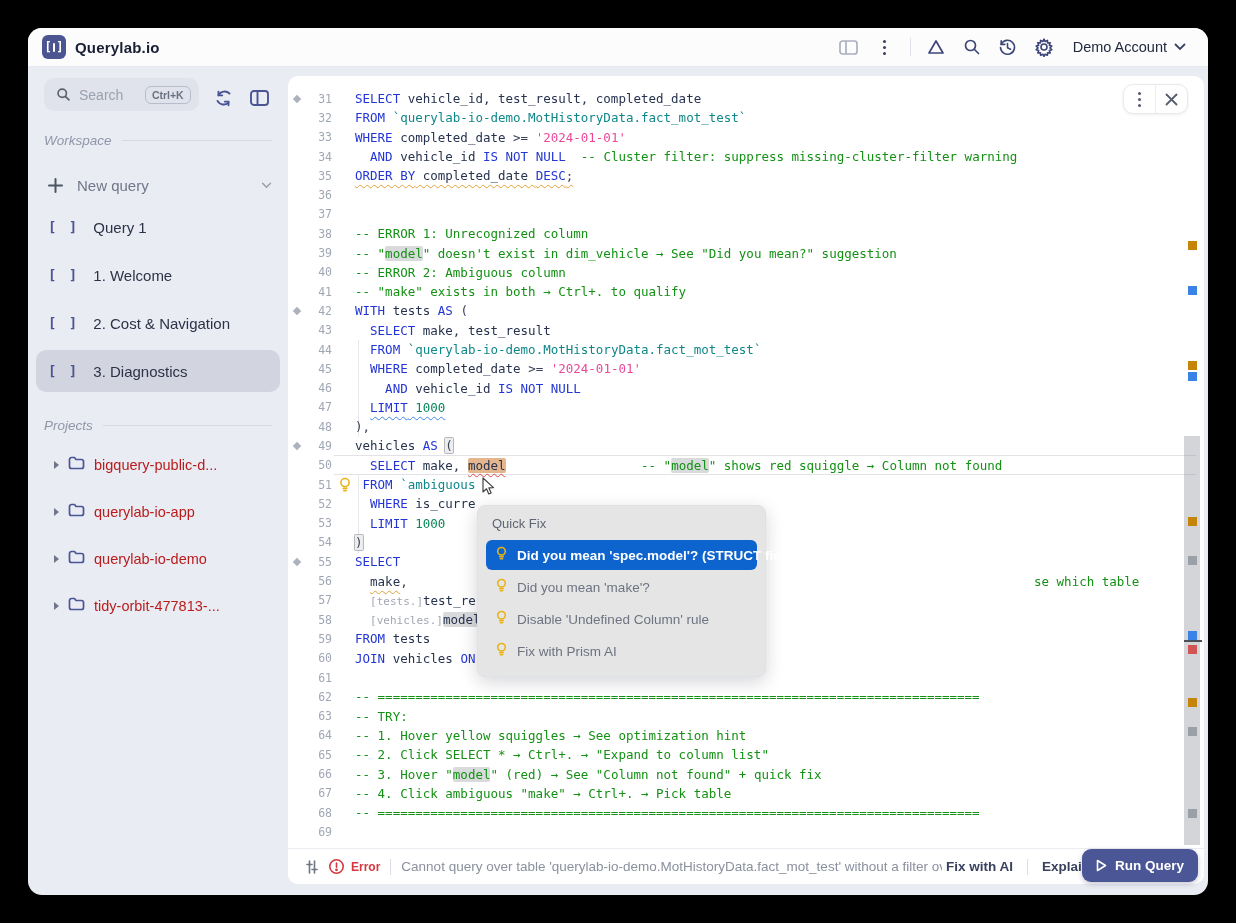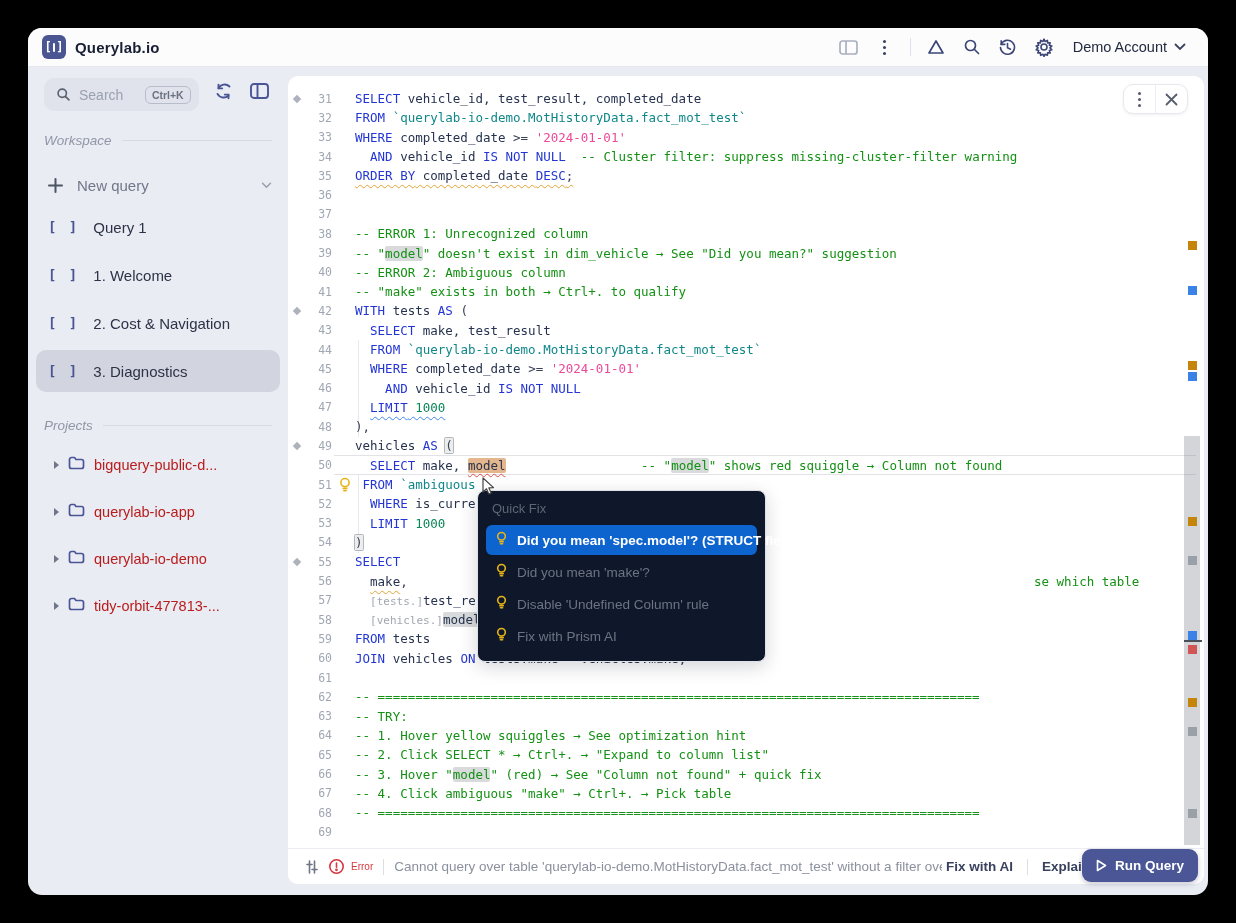--- a/index.html
+++ b/index.html
@@ -14,21 +14,21 @@
   .tb-right { margin-left:auto; display:flex; align-items:center; gap:6px; }
   .tb-btn { width:30px; height:30px; display:flex; align-items:center; justify-content:center; border-radius:7px; color:#3d4678; }
   .tb-btn.dim { color:#a9afc0; }
   .tb-sep { width:1px; height:18px; background:#dfe2ea; margin:0 4px; }
   .kebab { display:flex; flex-direction:column; gap:3px; }
   .kebab i { width:3px; height:3px; border-radius:50%; background:#3a425f; }
   .account { display:flex; align-items:center; gap:7px; padding:4px 8px; border-radius:8px; color:#222a40; font-size:14.5px; }
 
   
   .sidebar { position:absolute; left:0; top:39px; width:260px; bottom:0; padding:11px 16px 0 16px; }
-  .searchrow { display:flex; align-items:flex-start; gap:12px; }
+  .searchrow { display:flex; align-items:flex-end; gap:12px; }
   .searchbox { width:162px; height:33px; background:#e0e3eb; border-radius:10px; display:flex; align-items:center; padding:0 8px 0 12px; gap:8px; }
   .searchbox .ph { color:#9aa1b0; font-size:14px; flex:1; }
   .kbd { border:1.5px solid #b7bdca; border-radius:6px; font-size:10.5px; font-weight:bold; color:#6a7180; padding:2px 6px; }
   .side-ico { color:#4a5596; width:26px; height:26px; display:flex; align-items:center; justify-content:center; border-radius:6px; }
   .sec-label { display:flex; align-items:center; gap:10px; color:#8f96a8; font-size:13.5px; margin-top:22px;font-style:italic; }
   .sec-label .rule { flex:1; height:1px; background:#d7dae2; }
   .newquery { display:flex; align-items:center; gap:14px; margin:22px 0 6px 4px; color:#70778a; font-size:15px; height:30px; }
   .newquery .chev { margin-left:auto; color:#9aa0ae; }
   .ws-item { display:flex; align-items:center; gap:14px; height:42px; margin:6px -8px 0 -8px; padding:0 12px; border-radius:10px; color:#2c3347; font-size:15px; }
   .ws-item .br-ico { font-family:"DejaVu Sans Mono",monospace; font-weight:bold; color:#4a5596; font-size:14px; letter-spacing:2px; }
@@ -66,28 +66,28 @@
   
   .ruler { position:absolute; right:2px; top:0; width:18px; bottom:36px; }
   .thumb { position:absolute; left:0; width:16px; background:rgba(120,124,136,.32); }
   .mark { position:absolute; left:4px; width:9px; height:9px; }
   .m-or{background:#c5850b;} .m-bl{background:#3b82e6;} .m-gr{background:#9aa0a8;} .m-rd{background:#d25555;}
   .m-ln{ left:0; width:18px; height:2px; background:#4b4f5a; }
 
   
   .statusbar { position:absolute; left:0; right:0; bottom:0; height:36px; border-top:1px solid #ececf2; display:flex; align-items:center; padding:0 10px; background:#fff; border-radius:0 0 10px 10px; }
   .sb-ico { color:#6e7585; display:flex; margin:0 6px; }
-  .err-label { color:#d7373f; font-size:10px; font-weight:normal; margin-left:4px; }
+  .err-label { color:#d7373f; font-size:12px; font-weight:bold; margin-left:4px; }
   .sb-sep { width:1px; height:16px; background:#dcdee6; margin:0 10px; }
   .sb-msg { color:#8a909d; font-size:13.5px; white-space:nowrap; overflow:hidden; flex:1; }
   .sb-link { color:#39415f; font-size:13.5px; font-weight:bold; margin:0 4px; white-space:nowrap; }
   .runbtn { position:absolute; right:6px; bottom:2px; height:33px; background:#4a5695; color:#fff; border:none; border-radius:9px; font-family:"Liberation Sans",sans-serif; font-size:13.5px; font-weight:bold; display:flex; align-items:center; gap:8px; padding:0 14px; box-shadow:0 2px 5px rgba(30,35,70,.25); }
 
   
-  .popup { position:absolute; left:477px; top:490px; width:289px; background:#0f172a; border:1px solid #dfe1e6; border-radius:8px; box-shadow:0 5px 18px rgba(20,25,45,.18); z-index:30; padding-bottom:8px; }
+  .popup { position:absolute; left:477px; top:505px; width:289px; background:#e5e5e5; border:1px solid #dfe1e6; border-radius:8px; box-shadow:0 5px 18px rgba(20,25,45,.18); z-index:30; padding-bottom:8px; }
   .popup h4 { font-size:13px; font-weight:normal; color:#5f6673; padding:10px 14px 7px; }
   .qf-item { display:flex; align-items:center; gap:9px; margin:2px 8px; padding:6px 9px; border-radius:6px; color:#6d7380; font-size:13.5px; white-space:nowrap; }
   .qf-item.sel { background:#0d64cf; color:#fff; font-weight:bold; }
   .cursor { position:absolute; left:479px; top:477px; z-index:40; }
 </style>
 </head>
 <body>
 
 <div class="window">
 

